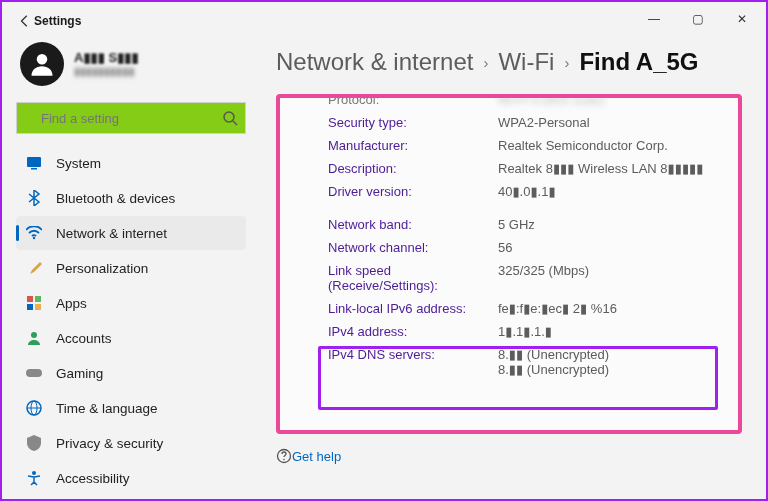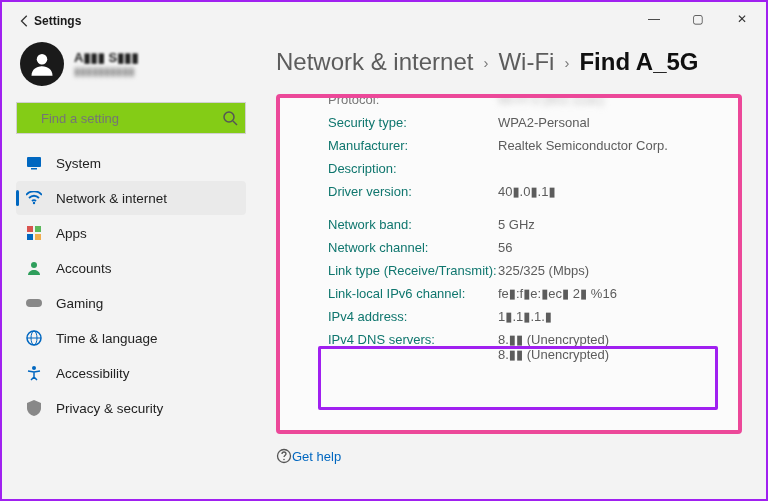--- a/index.html
+++ b/index.html
@@ -156,21 +156,21 @@
   overflow: hidden;
   position: relative;
 }
 .row {
   display: flex;
   padding: 4px 0;
   font-size: 13px;
 }
 .row .label {
   width: 170px;
-  color: #0f766e;
+  color: #4c1d95;
 }
 .row .value {
   flex: 1;
   color: #5c5c5c;
   word-break: break-word;
 }
 .row.cut-top .label, .row.cut-top .value {
   color: #777;
 }
 .section-gap { height: 10px; }
@@ -240,28 +240,44 @@
     <ul class="nav-list">
       <li class="nav-item">
         <span class="nav-icon">
             <svg width="16" height="16" viewBox="0 0 16 16">
               <rect x="1" y="2" width="14" height="10" rx="1" fill="#0067c0"></rect>
               <rect x="5" y="13" width="6" height="1.5" fill="#0067c0"></rect>
             </svg>
           </span>
         <span>System</span>
       </li>
+      <li class="nav-item">
+        <span class="nav-icon">
+            <svg width="14" height="16" viewBox="0 0 10 16">
+              <path d="M5 0v16l5-4-5-4 5-4-5-4M5 8L0 4M5 8l-5 4" stroke="#0067c0" stroke-width="1.5" fill="none"></path>
+            </svg>
+          </span>
+        <span>Bluetooth &amp; devices</span>
+      </li>
       <li class="nav-item active">
         <span class="nav-icon">
             <svg width="16" height="14" viewBox="0 0 16 14">
               <path d="M0 4c4-5 12-5 16 0M3 7c3-3 7-3 10 0M6 10c1.3-1.3 2.7-1.3 4 0" stroke="#0067c0" stroke-width="1.8" fill="none"></path>
               <circle cx="8" cy="12" r="1.2" fill="#0067c0"></circle>
             </svg>
           </span>
         <span>Network &amp; internet</span>
+      </li>
+      <li class="nav-item">
+        <span class="nav-icon">
+            <svg width="16" height="16" viewBox="0 0 16 16">
+              <path d="M14 2l-8 8-2 4 4-2 8-8-2-2z" fill="#d9a34a"></path>
+            </svg>
+          </span>
+        <span>Personalization</span>
       </li>
       <li class="nav-item">
         <span class="nav-icon">
             <svg width="16" height="16" viewBox="0 0 16 16">
               <rect x="1" y="1" width="6" height="6" fill="#d9534f"></rect>
               <rect x="9" y="1" width="6" height="6" fill="#5cb85c"></rect>
               <rect x="1" y="9" width="6" height="6" fill="#0067c0"></rect>
               <rect x="9" y="9" width="6" height="6" fill="#f0ad4e"></rect>
             </svg>
           </span>
@@ -289,34 +305,34 @@
             <svg width="16" height="16" viewBox="0 0 16 16">
               <circle cx="8" cy="8" r="7" fill="none" stroke="#0067c0" stroke-width="1.5"></circle>
               <ellipse cx="8" cy="8" rx="3" ry="7" fill="none" stroke="#0067c0" stroke-width="1"></ellipse>
               <line x1="1" y1="8" x2="15" y2="8" stroke="#0067c0"></line>
             </svg>
           </span>
         <span>Time &amp; language</span>
       </li>
       <li class="nav-item">
         <span class="nav-icon">
+            <svg width="14" height="16" viewBox="0 0 14 16">
+              <path d="M7 0l7 3v5c0 4-3 7-7 8-4-1-7-4-7-8V3l7-3z" fill="#888"></path>
+            </svg>
+          </span>
+        <span>Privacy &amp; security</span>
+      </li>
+      <li class="nav-item">
+        <span class="nav-icon">
             <svg width="16" height="16" viewBox="0 0 16 16">
               <circle cx="8" cy="3" r="2" fill="#0067c0"></circle>
               <path d="M2 6l6 1 6-1M8 7v5m-3 3l3-3 3 3" stroke="#0067c0" stroke-width="1.5" fill="none"></path>
             </svg>
           </span>
         <span>Accessibility</span>
-      </li>
-      <li class="nav-item">
-        <span class="nav-icon">
-            <svg width="14" height="16" viewBox="0 0 14 16">
-              <path d="M7 0l7 3v5c0 4-3 7-7 8-4-1-7-4-7-8V3l7-3z" fill="#888"></path>
-            </svg>
-          </span>
-        <span>Privacy &amp; security</span>
       </li>
 
     </ul>
   </div>
 
   <div class="main">
     <div class="breadcrumb">
       <span>Network &amp; internet</span>
       <span class="chev">›</span>
       <span>Wi-Fi</span>
@@ -332,40 +348,41 @@
       <div class="row">
         <div class="label">Security type:</div>
         <div class="value">WPA2-Personal</div>
       </div>
       <div class="row">
         <div class="label">Manufacturer:</div>
         <div class="value">Realtek Semiconductor Corp.</div>
       </div>
       <div class="row">
         <div class="label">Description:</div>
+        <div class="value">Realtek 8▮▮▮ Wireless LAN 8▮▮▮▮▮</div>
       </div>
       <div class="row">
         <div class="label">Driver version:</div>
         <div class="value">40▮.0▮.1▮</div>
       </div>
       <div class="section-gap"></div>
       <div class="row">
         <div class="label">Network band:</div>
         <div class="value">5 GHz</div>
       </div>
       <div class="row">
         <div class="label">Network channel:</div>
         <div class="value">56</div>
       </div>
       <div class="row">
-        <div class="label">Link type (Receive/Transmit):</div>
+        <div class="label">Link speed (Receive/Settings):</div>
         <div class="value">325/325 (Mbps)</div>
       </div>
       <div class="row">
-        <div class="label">Link-local IPv6 channel:</div>
+        <div class="label">Link-local IPv6 address:</div>
         <div class="value">fe▮:f▮e:▮ec▮ 2▮ %16</div>
       </div>
       <div class="row">
         <div class="label">IPv4 address:</div>
         <div class="value">1▮.1▮.1.▮</div>
       </div>
       <div class="row">
         <div class="label">IPv4 DNS servers:</div>
         <div class="value">
           <div>8.▮▮ (Unencrypted)</div>

